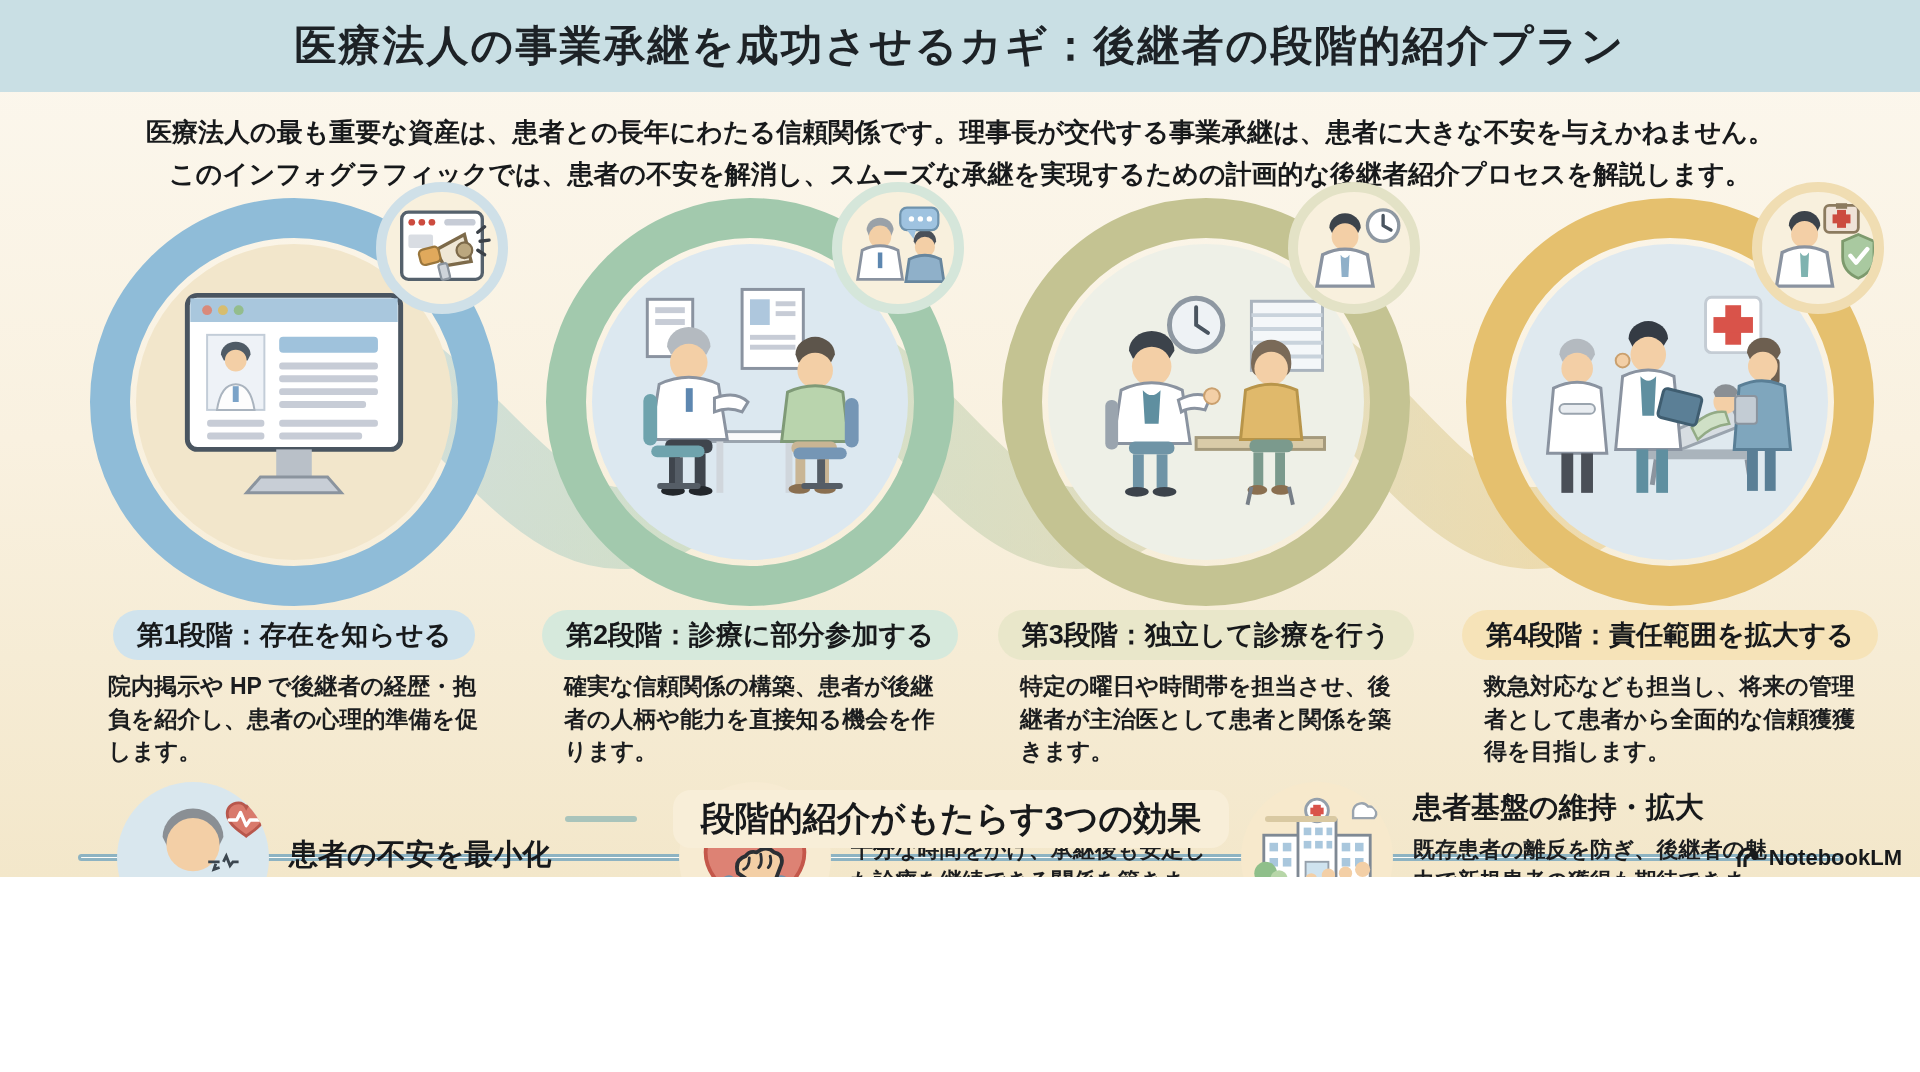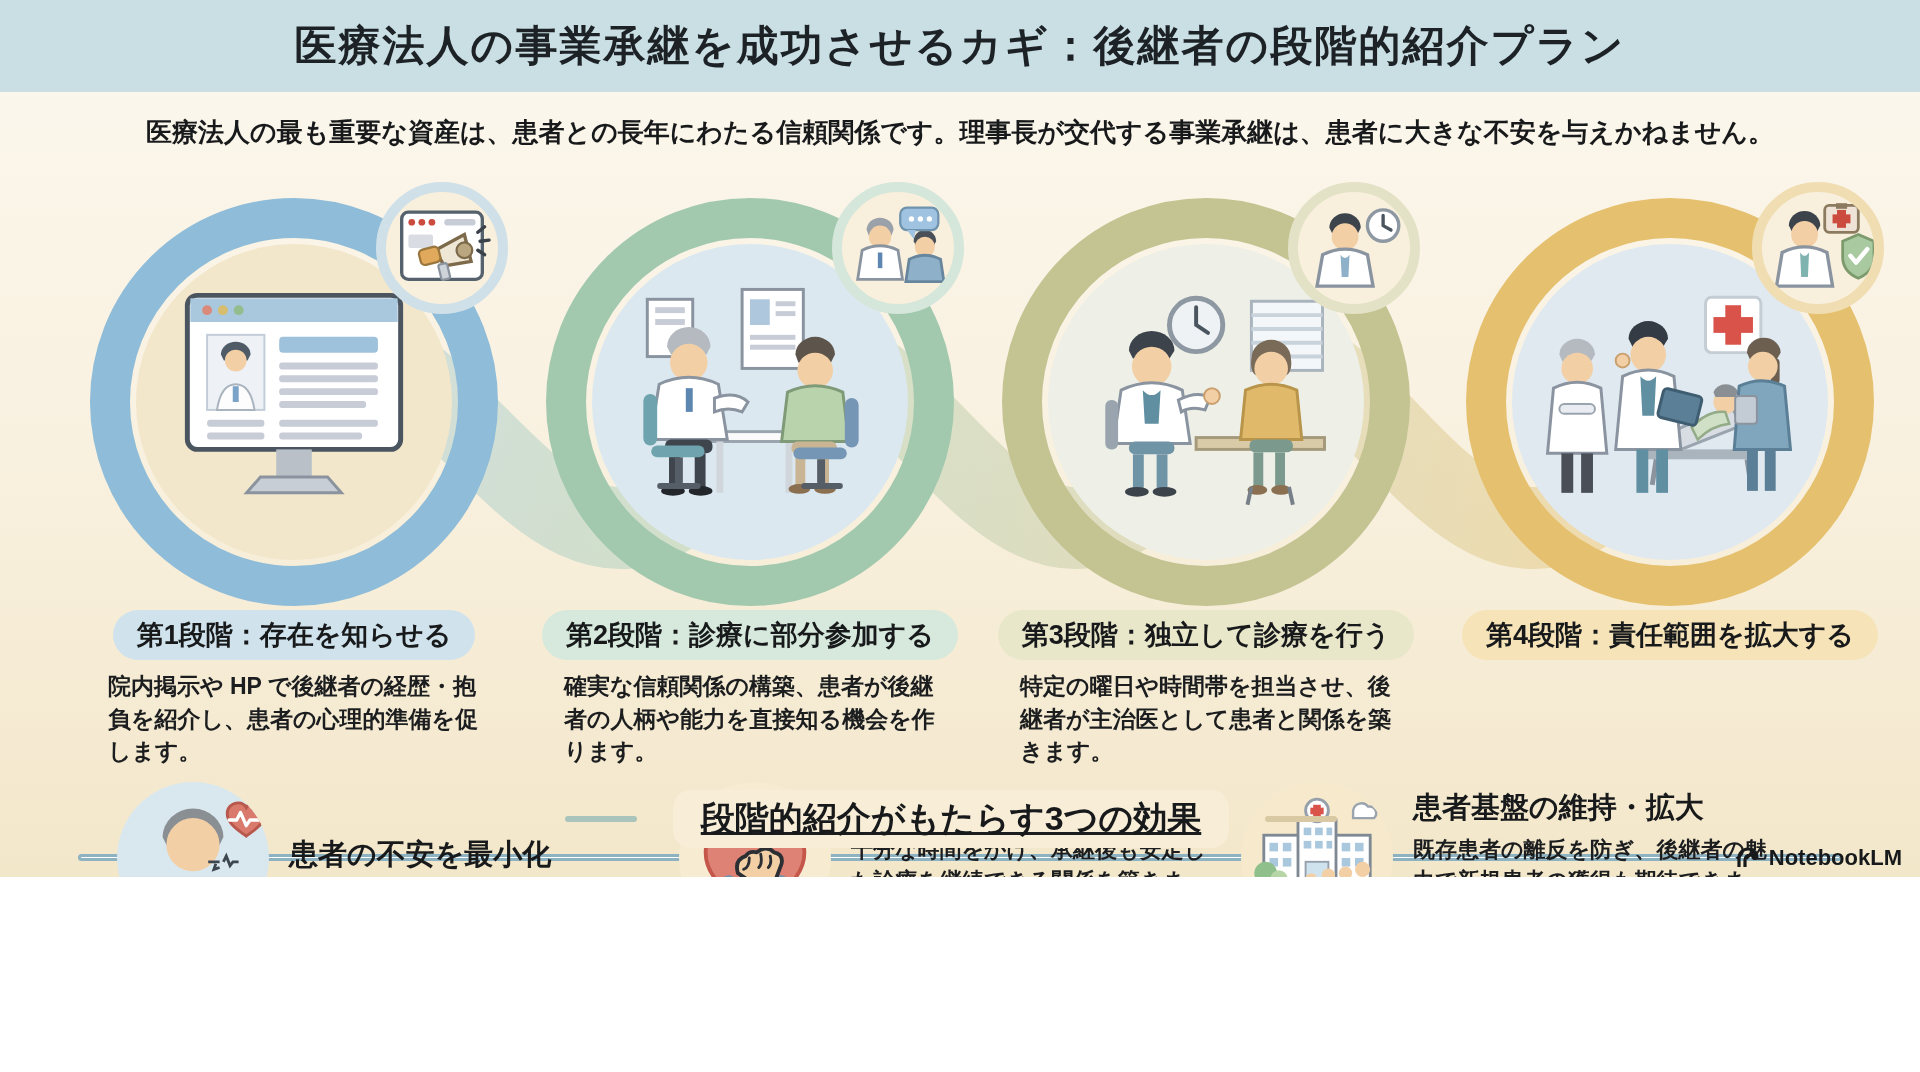--- a/index.html
+++ b/index.html
@@ -30,21 +30,21 @@
   .badge { position:absolute; top:-16px; right:-10px; width:132px; height:132px; border-radius:50%;
            background:#f8f0dd; border:10px solid #ccc; overflow:hidden; }
   .badge svg { width:100%; height:100%; display:block; }
   .stage-label { display:block; width:fit-content; margin:4px auto 0; padding:7px 24px;
                  border-radius:999px; font-size:27px; font-weight:700; color:#17191b; white-space:nowrap; }
   .stage-body { width:372px; margin:10px auto 0; font-size:23px; font-weight:700;
                 line-height:1.42; color:#1b1d1f; text-align:left; }
 
   
   .fx-head { position:absolute; top:790px; left:0; right:18px; display:flex;
-             align-items:center; justify-content:center; gap:36px; z-index:2;text-decoration:underline; }
+             align-items:center; justify-content:center; gap:36px; z-index:2; }
   .fx-line { width:72px; height:6px; border-radius:3px; }
   .fx-line.l { background:#a9c4bb; }
   .fx-line.r { background:#d9c9a2; }
   .fx-title { background:#f8eed8; border-radius:18px; padding:6px 28px;
               font-size:34px; font-weight:700; color:#17191b; }
   .fx-panel { position:absolute; top:854px; left:78px; right:78px; bottom:16px;
               background:#fffdf8; border:3px solid #8db3c2; border-radius:26px;
               display:flex; align-items:center; padding:0 36px; z-index:1; }
   .fx-item { flex:1; display:flex; align-items:center; gap:20px; }
   .fx-icon { width:152px; height:152px; border-radius:50%; flex:0 0 auto; overflow:hidden; }
@@ -62,20 +62,21 @@
 <body>
 
 <div class="canvas">
 
   <div class="header">
     <div class="title">医療法人の事業承継を成功させるカギ：後継者の段階的紹介プラン</div>
   </div>
 
   <div class="intro">
     <div>医療法人の最も重要な資産は、患者との長年にわたる信頼関係です。理事長が交代する事業承継は、患者に大きな不安を与えかねません。</div>
+    <div>このインフォグラフィックでは、患者の不安を解消し、スムーズな承継を実現するための計画的な後継者紹介プロセスを解説します。</div>
   </div>
 
   <svg class="ribbons" viewBox="0 0 1920 520">
     <defs>
       <linearGradient id="g1" x1="0" y1="0" x2="1" y2="0">
         <stop offset="0" stop-color="#a9cbdc"></stop>
           <stop offset="1" stop-color="#abcfb6"></stop>
       </linearGradient>
       <linearGradient id="g2" x1="0" y1="0" x2="1" y2="0">
         <stop offset="0" stop-color="#abcfb6"></stop>
@@ -303,20 +304,21 @@
             <rect x="56" y="12" width="30" height="24" rx="4" fill="#efe3d8" stroke="#8c7b5f" stroke-width="2.5"></rect>
             <rect x="66" y="10" width="10" height="5" fill="#8c7b5f"></rect>
             <rect x="67" y="16" width="8" height="16" fill="#cc4b3f"></rect>
               <rect x="63" y="20" width="16" height="8" fill="#cc4b3f"></rect>
             <path d="M72 44 l14 -6 14 6 v14 q0 13 -14 19 q-14 -6 -14 -19 z" fill="#a9c9a0" stroke="#7d9a6d" stroke-width="2.5"></path>
             <path d="M79 57 l5 6 l10 -12" stroke="#ffffff" stroke-width="4" fill="none" stroke-linecap="round" stroke-linejoin="round"></path>
           </svg>
         </div>
       </div>
       <div class="stage-label" style="background: rgb(246, 227, 184);">第4段階：責任範囲を拡大する</div>
+      <div class="stage-body">救急対応なども担当し、将来の管理者として患者から全面的な信頼獲獲得を目指します。</div>
     </div>
   </div>
 
   <div class="fx-head">
     <div class="fx-line l"></div>
     <div class="fx-title">段階的紹介がもたらす3つの効果</div>
     <div class="fx-line r"></div>
   </div>
 
   <div class="fx-panel">

